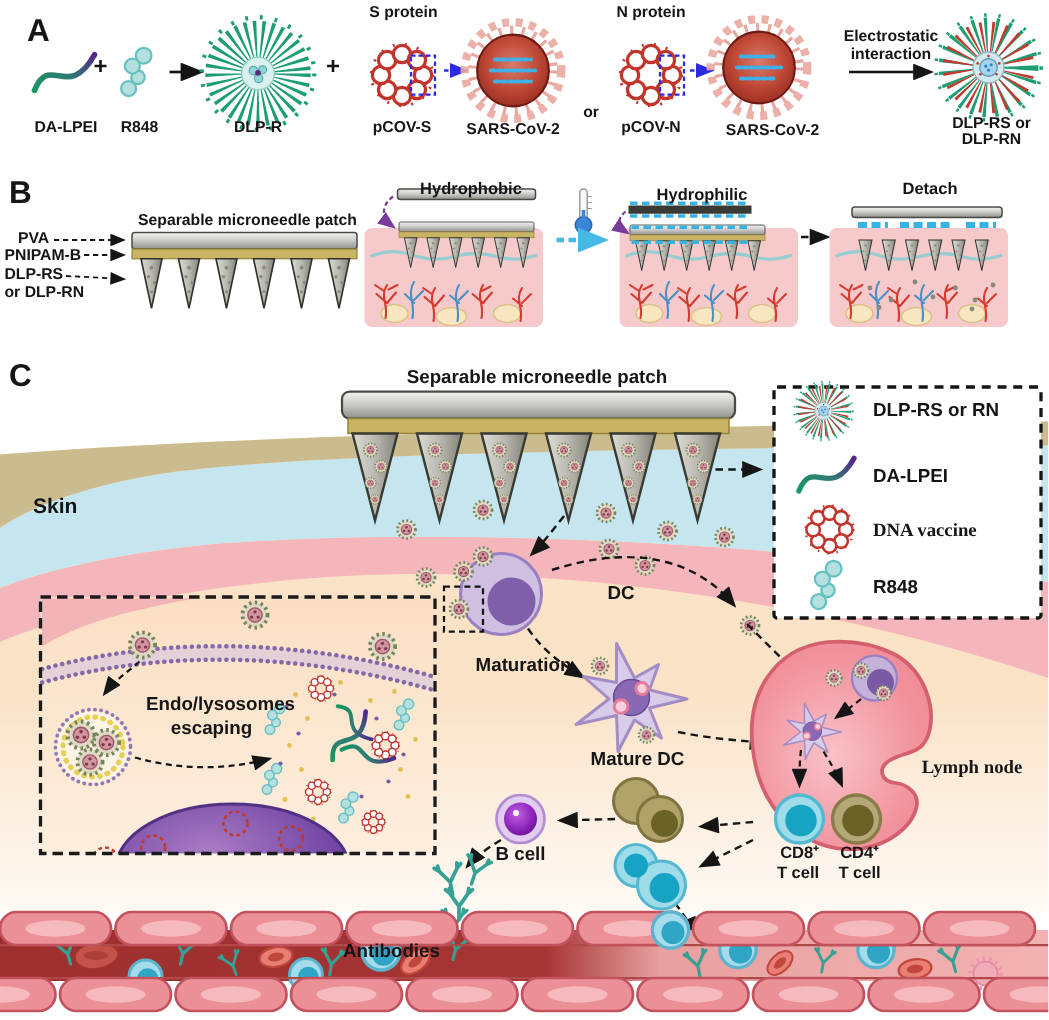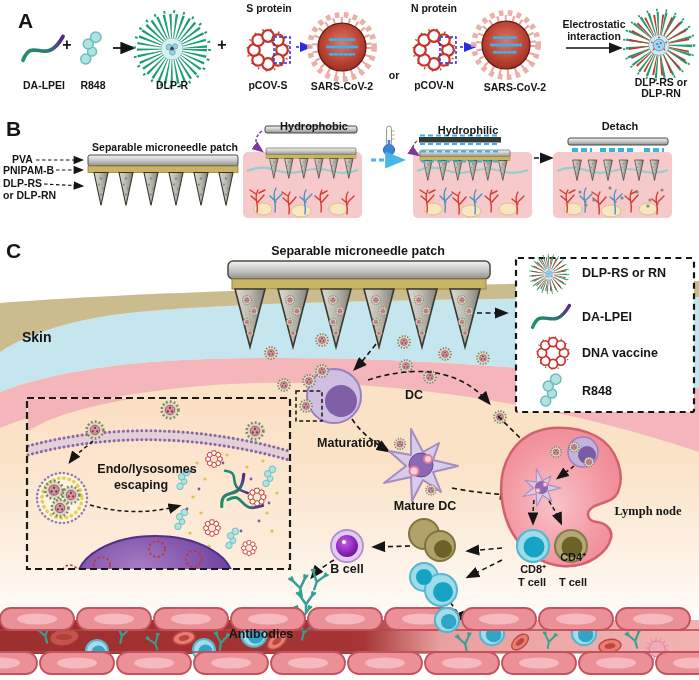--- a/index.html
+++ b/index.html
@@ -572,28 +572,28 @@
 <div class="lbl s10" style="left:3px;top:190px;">or DLP-RN</div>
 <div class="lbl s11 c" style="left:314px;top:121px;">Hydrophobic</div>
 <div class="lbl s11 c" style="left:468px;top:125px;">Hydrophilic</div>
 <div class="lbl s11 c" style="left:620px;top:121px;">Detach</div>
 
 <div class="lbl panel" style="left:6px;top:240px;">C</div>
 <div class="lbl s12 c" style="left:358px;top:245px;">Separable microneedle patch</div>
 <div class="lbl s13" style="left:22px;top:330px;">Skin</div>
 <div class="lbl s12" style="left:582px;top:267px;">DLP-RS or RN</div>
 <div class="lbl s12" style="left:582px;top:311px;">DA-LPEI</div>
-<div class="lbl s12" style="left:582px;top:347px;">DNA vaccine</div>
+<div class="lbl s12" style="left:582px;top:347px;font-family:Liberation Serif, serif;">DNA vaccine</div>
 <div class="lbl s12" style="left:582px;top:385px;">R848</div>
 <div class="lbl s12" style="left:362px;top:389px;margin-left:43px;">DC</div>
 <div class="lbl s12 c" style="left:349px;top:437px;">Maturation</div>
 <div class="lbl s12 c" style="left:417px;top:500px;padding-left:16px;">Mature DC</div>
 <div class="lbl s12 c" style="left:147px;top:463px;">Endo/lysosomes</div>
 <div class="lbl s12 c" style="left:141px;top:479px;">escaping</div>
 <div class="lbl s12 c" style="left:347px;top:563px;">B cell</div>
 <div class="lbl s12 c" style="left:261px;top:608px;margin-top:20px;">Antibodies</div>
 <div class="lbl s11 c" style="left:533px;top:564px;">CD8⁺</div>
 <div class="lbl s11 c" style="left:532px;top:577px;">T cell</div>
-<div class="lbl s11 c" style="left:573px;top:552px;">CD4⁺</div>
+<div class="lbl s11 c" style="left:573px;top:564px;">CD4⁺</div>
 <div class="lbl s11 c" style="left:573px;top:577px;">T cell</div>
 <div class="lbl s12 c" style="left:648px;top:505px;font-family:Liberation Serif, serif;">Lymph node</div>
 
 </div>
 
 </body></html>

